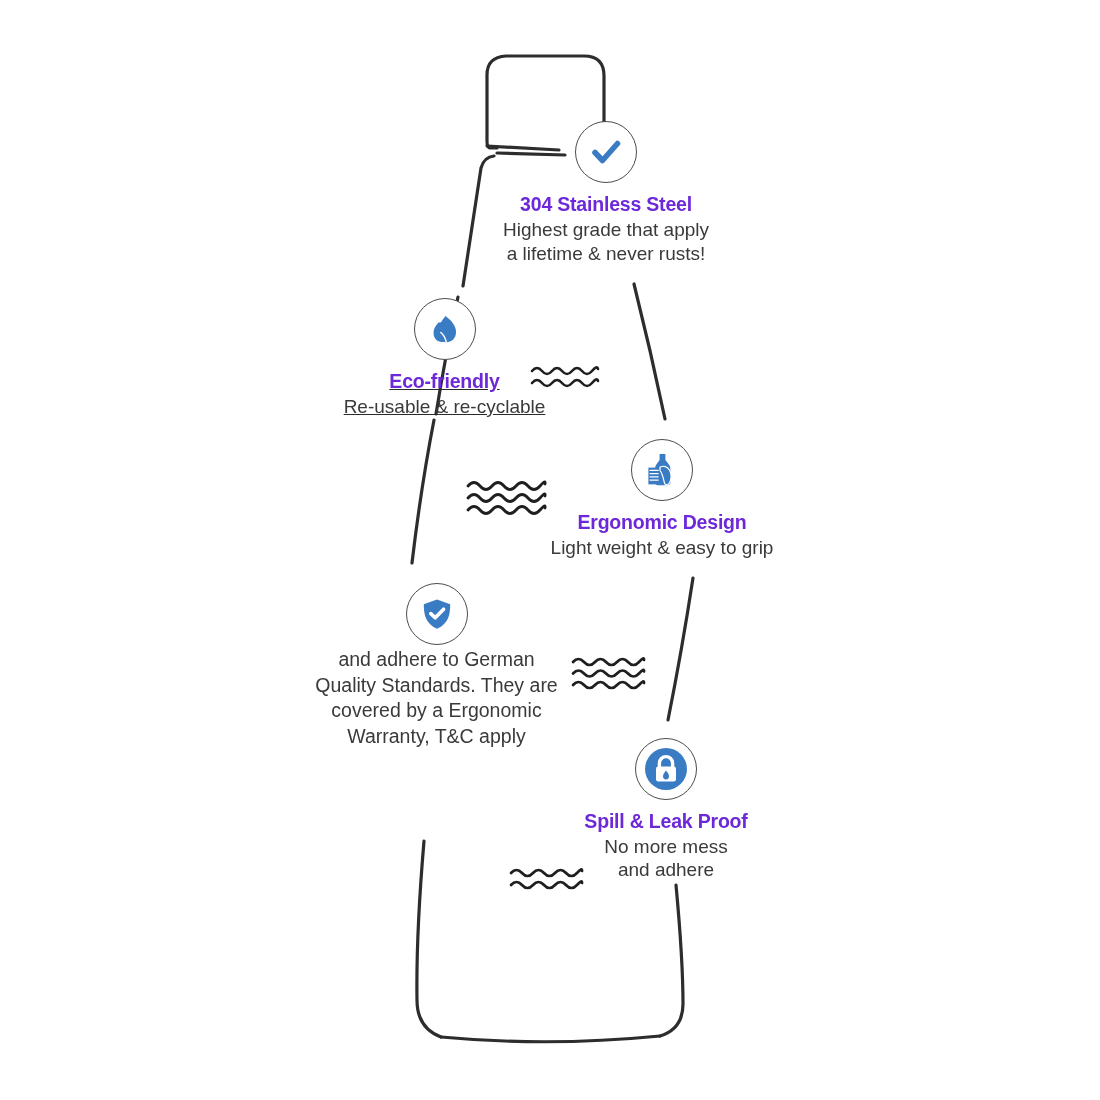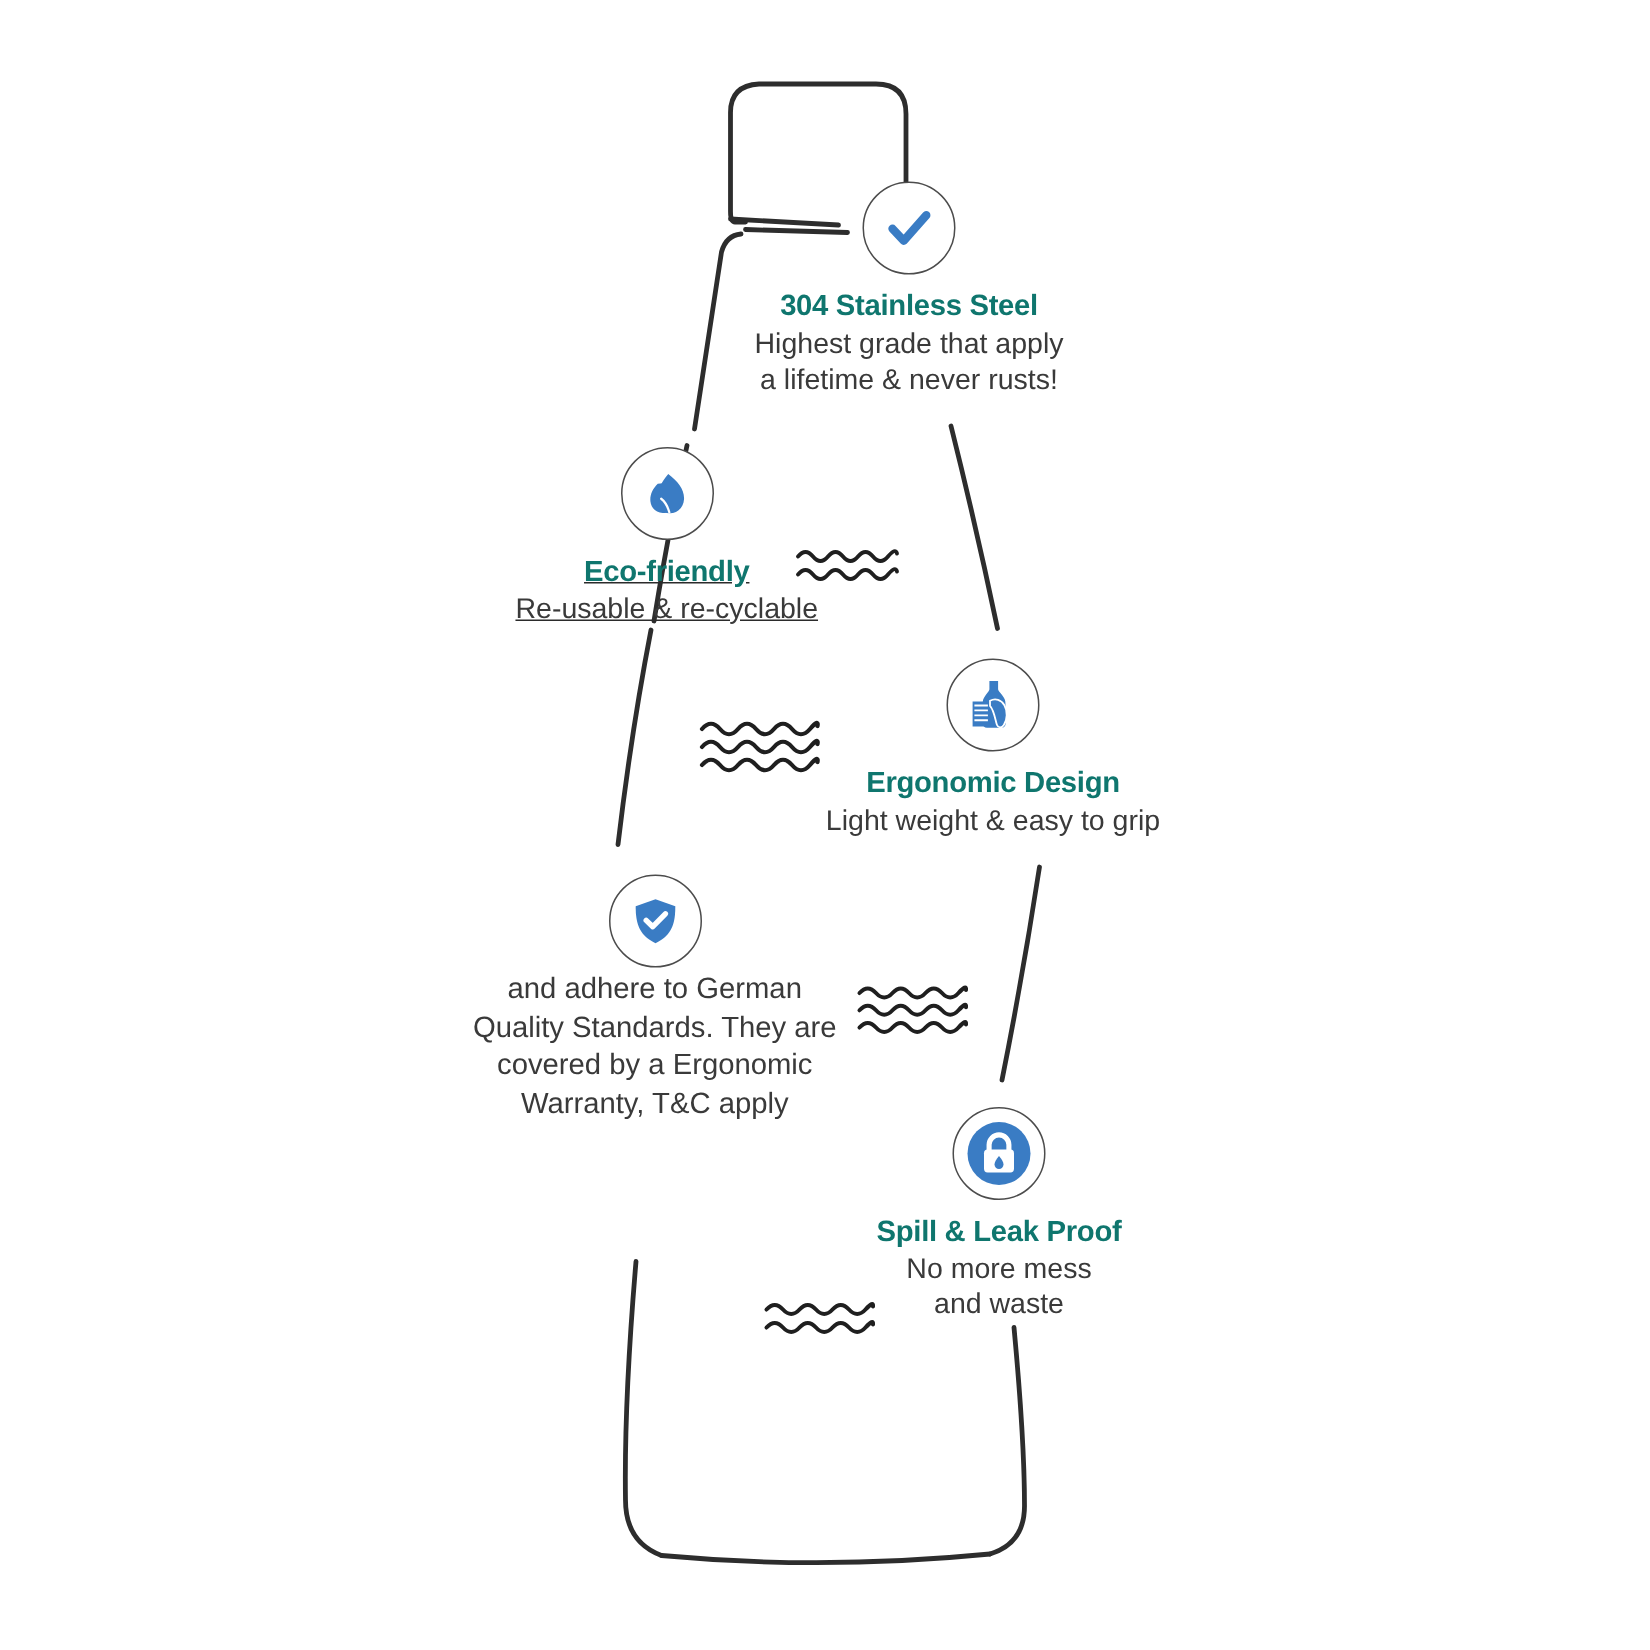--- a/index.html
+++ b/index.html
@@ -37,21 +37,21 @@
     background: #ffffff;
     display: flex;
     align-items: center;
     justify-content: center;
     margin: 0 auto;
   }
   .feat-title {
     font-weight: bold;
     font-size: 19.5px;
     letter-spacing: -0.2px;
-    color: #0f766e;
+    color: #6d28d9;
     text-align: center;
     margin-top: 10px;
     white-space: nowrap;
   }
   .feat-body {
     font-size: 19px;
     line-height: 1.28;
     color: #3a3a3a;
     text-align: center;
     margin-top: 2px;
@@ -170,21 +170,21 @@
       <svg width="48" height="48" viewBox="0 0 48 48" aria-hidden="true">
         <circle cx="24" cy="24" r="21" fill="#3a7cc4"></circle>
         <path d="M17.4 22 L17.4 18.2 C17.4 14.6 20.4 11.6 24 11.6 C27.6 11.6 30.6 14.6 30.6 18.2 L30.6 22" fill="none" stroke="#ffffff" stroke-width="3.4" stroke-linecap="round"></path>
         <rect x="14" y="21.4" width="20" height="15.2" rx="2.4" fill="#ffffff"></rect>
         <path d="M24 25.6 C26 28 27 29.8 27 31.4 C27 33.2 25.6 34.4 24 34.4 C22.4 34.4 21 33.2 21 31.4 C21 29.8 22 28 24 25.6 Z" fill="#3a7cc4"></path>
       </svg>
     </div>
     <div class="feat-title">Spill &amp; Leak Proof</div>
     <div class="feat-body">
       <div>No more mess</div>
-      <div>and waste</div>
+      <div>and adhere</div>
     </div>
   </div>
 
   <div class="waves" id="waves-eco">
     <svg width="70" height="28" viewBox="0 0 70 28" aria-hidden="true">
       <g fill="none" stroke="#1f1f1f" stroke-width="2.6" stroke-linecap="round">
         <path d="M2 8 Q7 2 12 8 T22 8 T32 8 T42 8 T52 8 T62 8 T68 6"></path>
         <path d="M2 20 Q7 14 12 20 T22 20 T32 20 T42 20 T52 20 T62 20 T68 18"></path>
       </g>
     </svg>

